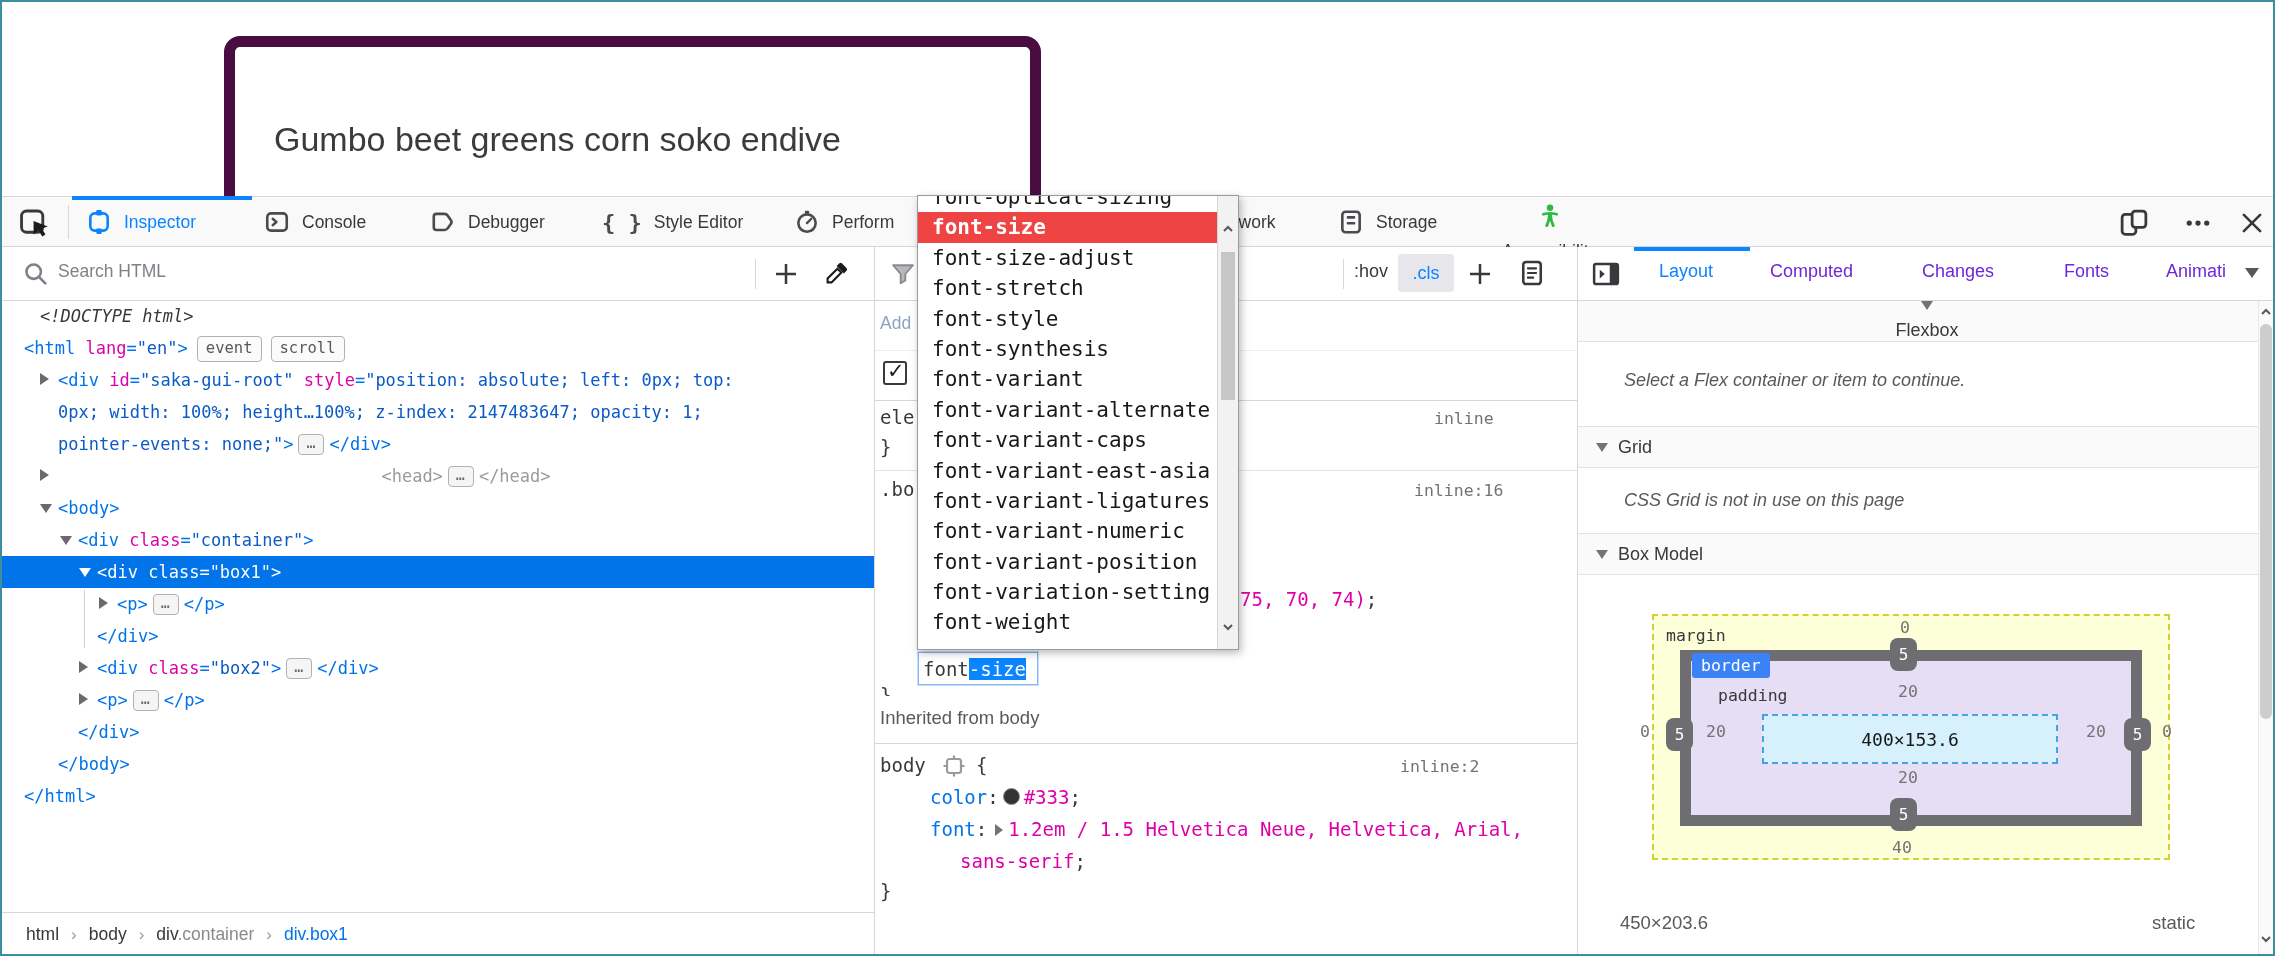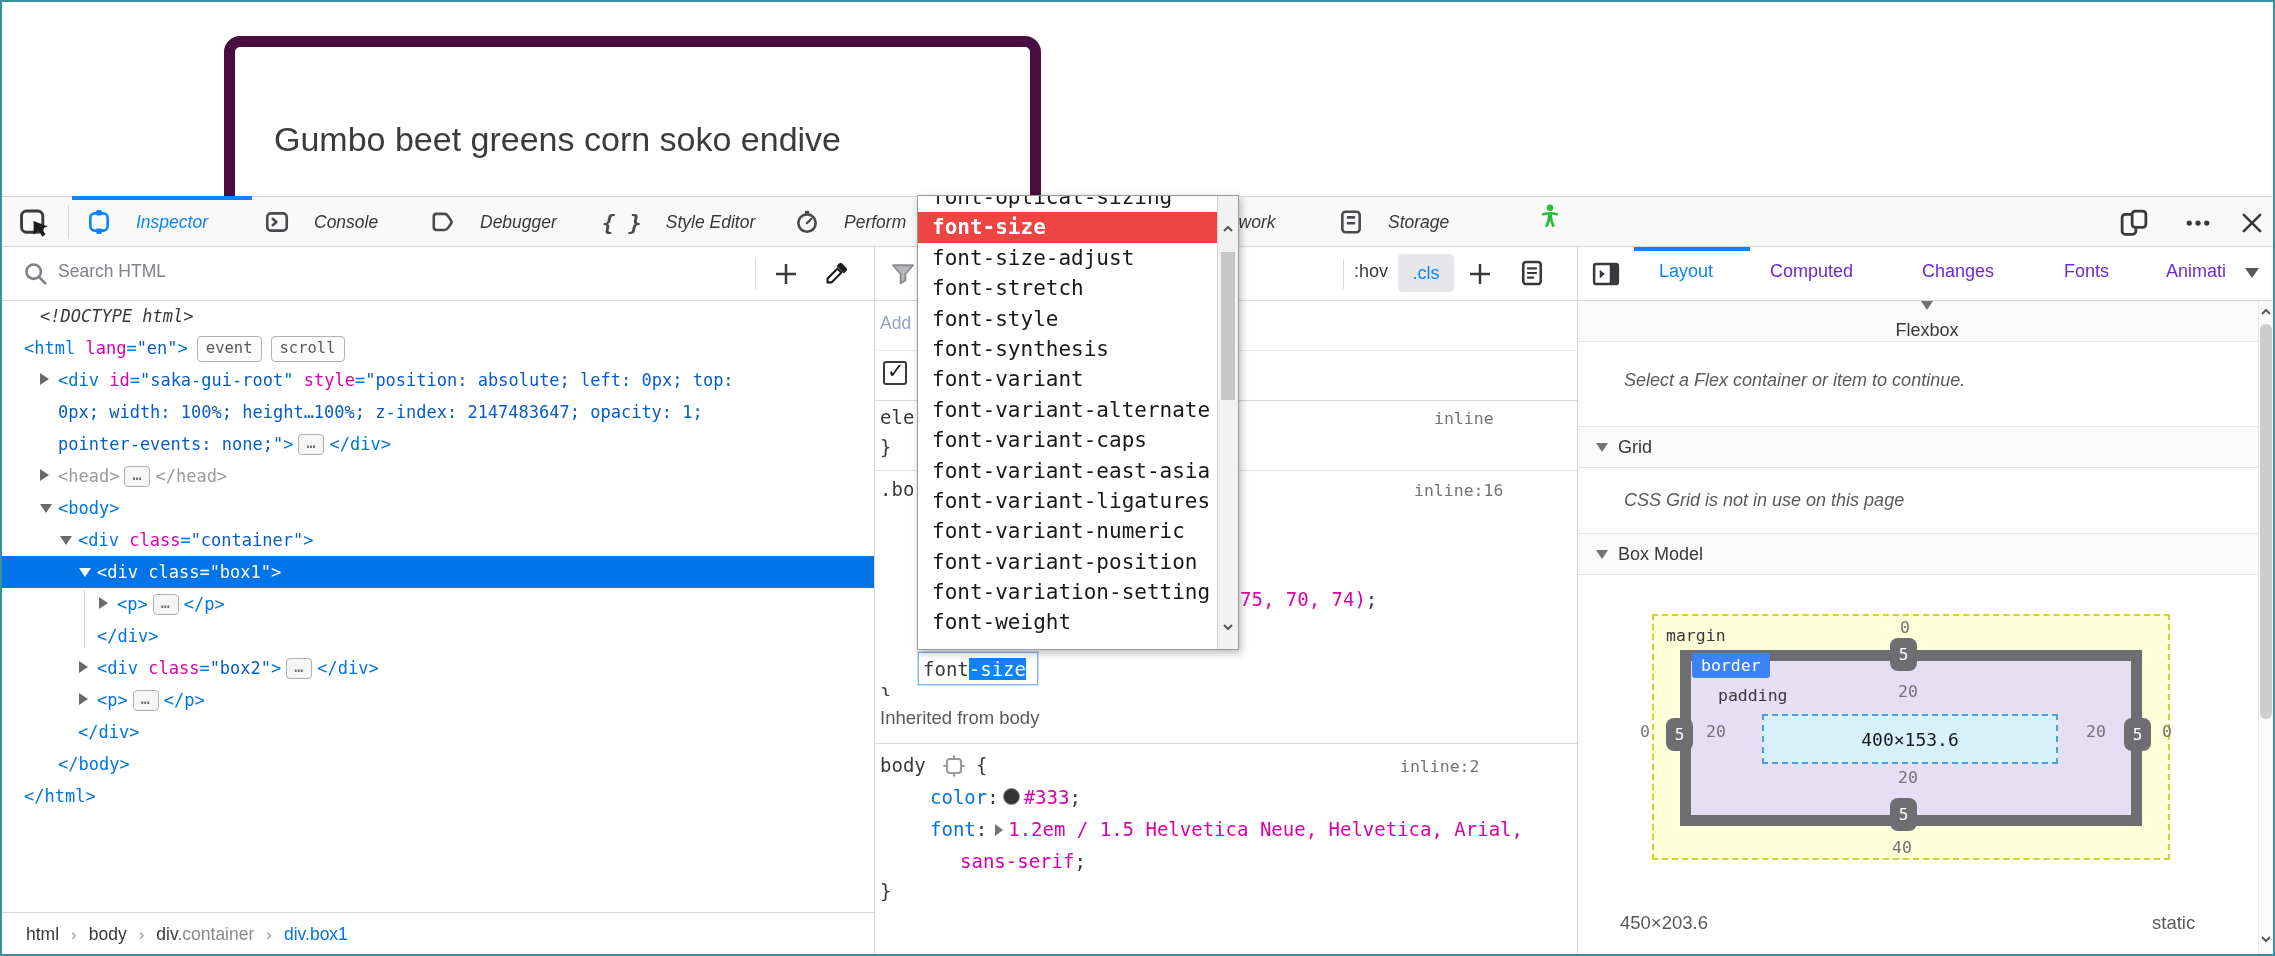--- a/index.html
+++ b/index.html
@@ -13,22 +13,22 @@
   
   #page-area{left:0;top:0;width:2271px;height:194px;background:#fff;overflow:hidden;}
   #demo-box{left:222px;top:34px;width:795px;height:220px;border:11px solid #4a0d42;border-radius:16px;}
   #demo-heading{left:272px;top:118px;font-size:34px;color:#3b3b3b;}
 
   
   #dt-toolbar{left:0;top:194px;width:2271px;height:51px;background:#f9f9fa;
               border-top:1px solid #d7d7db;border-bottom:1px solid #d7d7db;box-sizing:border-box;}
   #tab-indicator{left:70px;top:194px;width:180px;height:4px;background:#0a84ff;z-index:5;}
   .vsep{width:1px;background:#d7d7db;}
-  .dt-tab{position:absolute;top:201px;height:38px;display:flex;align-items:center;gap:24px;
-          font-size:17.5px;color:#38383d;cursor:default;font-style:italic;}
+  .dt-tab{position:absolute;top:201px;height:38px;display:flex;align-items:center;gap:12px;
+          font-size:17.5px;color:#38383d;cursor:default;}
   .dt-tab.active{color:#0a84ff;}
   .dt-tab svg{flex:0 0 auto;}
   .icon-btn{position:absolute;display:flex;align-items:center;justify-content:center;}
 
   
   #left-panel-border{left:872px;top:245px;width:1px;height:709px;background:#d7d7db;}
   #mid-panel-border{left:1575px;top:245px;width:1px;height:709px;background:#d7d7db;}
 
   
   .toolrow{border-bottom:1px solid #d7d7db;box-sizing:border-box;background:#fff;}
@@ -269,21 +269,21 @@
       <svg width="28" height="28" viewBox="0 0 24 24">
         <path d="M13.2 7.4 l3.4 3.4 -8.4 8.4 H4.8 v-3.4 z" fill="none" stroke="#1b1b1d" stroke-width="1.8"></path>
         <path d="M12.5 5.2 l6.3 6.3 2.2 -2.2 a1.8 1.8 0 0 0 0 -2.5 l-3.8 -3.8 a1.8 1.8 0 0 0 -2.5 0 z" fill="#1b1b1d"></path>
       </svg>
     </div>
 
   <div id="tree" class="abs">
       <div class="tree-row" style="top: 0px; padding-left: 22px; margin-left: 16px;"><span class="doctype">&lt;!DOCTYPE html&gt;</span></div>
       <div class="tree-row" style="top: 32px; padding-left: 22px;"><span class="tag">&lt;html </span><span class="attr">lang</span><span class="tag">=</span><span class="val">"en"</span><span class="tag">&gt;</span><span class="badge mono">event</span><span class="badge mono">scroll</span></div>
       <div class="tree-row" style="top: 64px; padding-left: 56px; width: 746px;"><span class="tri right" style="left: 38px;"></span><span class="tag">&lt;div </span><span class="attr">id</span><span class="tag">=</span><span class="val">"saka-gui-root"</span><span class="plain"> </span><span class="attr">style</span><span class="tag">=</span><span class="val">"position: absolute; left: 0px; top: 0px; width: 100%; height…100%; z-index: 2147483647; opacity: 1; pointer-events: none;"</span><span class="tag">&gt;</span><span class="pill">…</span><span class="tag">&lt;/div&gt;</span></div>
-      <div class="tree-row" style="top: 160px; padding-left: 56px;"><span class="tri right" style="left: 38px;"></span><span class="dim">&lt;head&gt;</span><span class="pill">…</span><span class="dim">&lt;/head&gt;</span></div>
+      <div class="tree-row" style="top: 160px; padding-left: 56px; text-align: center;"><span class="tri right" style="left: 38px;"></span><span class="dim">&lt;head&gt;</span><span class="pill">…</span><span class="dim">&lt;/head&gt;</span></div>
       <div class="tree-row" style="top: 192px; padding-left: 56px;"><span class="tri down" style="left: 38px;"></span><span class="tag">&lt;body&gt;</span></div>
       <div class="tree-row" style="top: 224px; padding-left: 76px;"><span class="tri down" style="left: 58px;"></span><span class="tag">&lt;div </span><span class="attr">class</span><span class="tag">=</span><span class="val">"container"</span><span class="tag">&gt;</span></div>
       <div class="tree-row selected" style="top: 256px; padding-left: 95px;"><span class="tri down" style="left: 77px;"></span><span class="tag">&lt;div </span><span class="attr">class</span><span class="tag">=</span><span class="val">"box1"</span><span class="tag">&gt;</span></div>
       <div class="tree-row" style="top: 288px; padding-left: 115px;"><span class="tri right" style="left: 97px;"></span><span class="tag">&lt;p&gt;</span><span class="pill">…</span><span class="tag">&lt;/p&gt;</span></div>
       <div class="tree-row" style="top: 320px; padding-left: 95px;"><span class="tag">&lt;/div&gt;</span></div>
       <div class="tree-row" style="top: 352px; padding-left: 95px;"><span class="tri right" style="left: 77px;"></span><span class="tag">&lt;div </span><span class="attr">class</span><span class="tag">=</span><span class="val">"box2"</span><span class="tag">&gt;</span><span class="pill">…</span><span class="tag">&lt;/div&gt;</span></div>
       <div class="tree-row" style="top: 384px; padding-left: 95px;"><span class="tri right" style="left: 77px;"></span><span class="tag">&lt;p&gt;</span><span class="pill">…</span><span class="tag">&lt;/p&gt;</span></div>
       <div class="tree-row" style="top: 416px; padding-left: 76px;"><span class="tag">&lt;/div&gt;</span></div>
       <div class="tree-row" style="top: 448px; padding-left: 56px;"><span class="tag">&lt;/body&gt;</span></div>
       <div class="tree-row" style="top: 480px; padding-left: 22px;"><span class="tag">&lt;/html&gt;</span></div>

